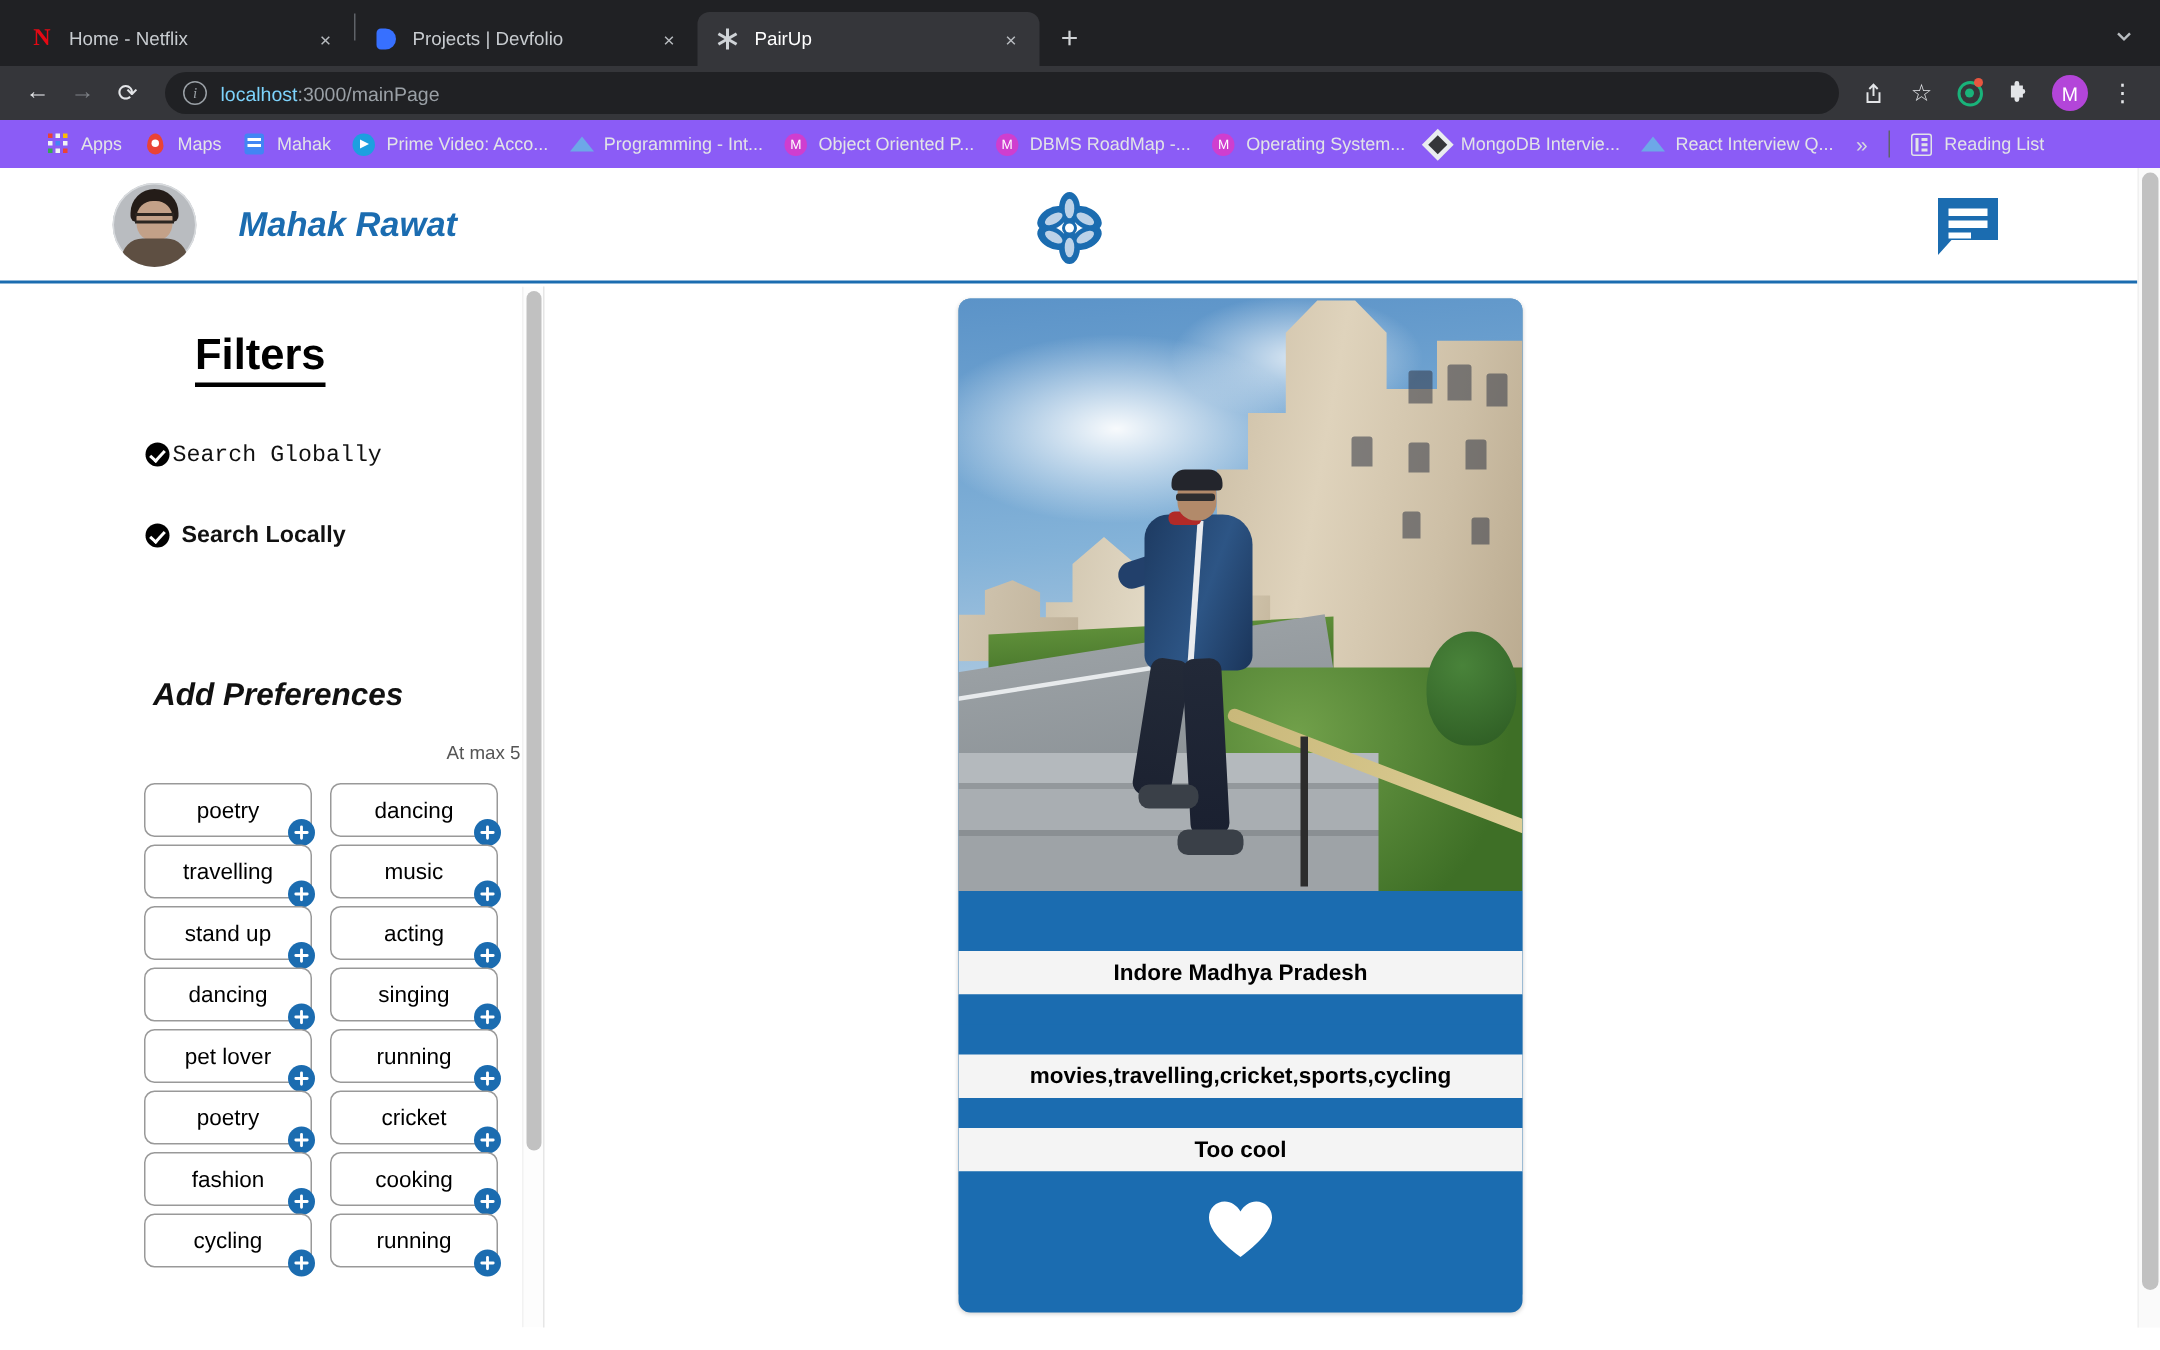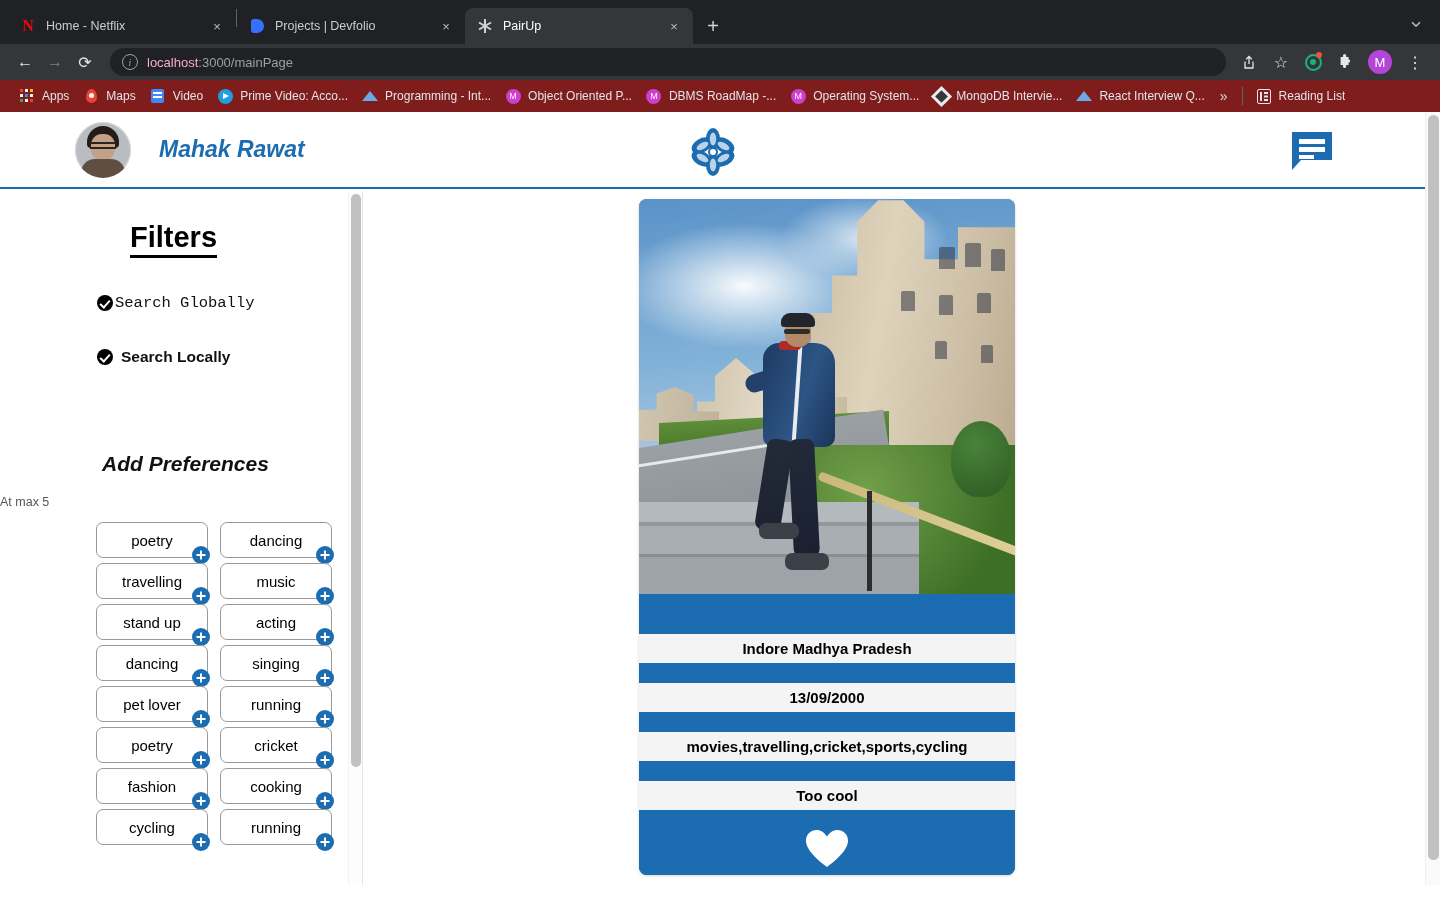--- a/index.html
+++ b/index.html
@@ -75,21 +75,21 @@
     flex: 1 1 auto; height: 28px; background: #202124; border-radius: 14px;
     margin: 0 8px 0 10px; display: flex; align-items: center; padding: 0 12px;
     color: #f1f3f4; font-size: 13px; min-width: 0;
   }
   .omnibox .info-icon {
     width: 16px; height: 16px; border: 1.4px solid #9aa0a6; border-radius: 50%;
     display: flex; align-items: center; justify-content: center;
     font-size: 10px; color: #9aa0a6; margin-right: 9px; flex: 0 0 16px;
     font-family: "Liberation Serif", serif; font-style: italic;
   }
-  .omnibox .url-host { color: #f9a8d4; }
+  .omnibox .url-host { color: #7dd3fc; }
   .omnibox .url-path { color: #9aa0a6; }
   .tb-right { display: flex; align-items: center; gap: 2px; }
   .avatar-chip {
     width: 24px; height: 24px; border-radius: 50%; background: #b345d9;
     color: #fff; font-size: 13px; display: flex; align-items: center;
     justify-content: center; margin: 0 6px;
   }
   .ext-ring {
     width: 17px; height: 17px; border-radius: 50%; border: 2.5px solid #19b37a;
     position: relative;
@@ -97,22 +97,22 @@
   .ext-ring::after {
     content: ''; position: absolute; left: 3.5px; top: 3.5px; width: 6px; height: 6px;
     border-radius: 50%; background: #19b37a;
   }
   .ext-ring::before {
     content: ''; position: absolute; right: -2px; top: -4px; width: 6px; height: 6px;
     border-radius: 50%; background: #e8563f;
   }
 
   .bookmarks {
-    height: 32px; background: #7f1d1d; display: flex; align-items: center;
-    padding: 0 12px; color: #e2e4e7; font-size: 12px; position: relative;
+    height: 32px; background: #8b5cf6; display: flex; align-items: center;
+    padding: 0 24px; color: #e2e4e7; font-size: 12px; position: relative;
   }
   .bm {
     display: flex; align-items: center; height: 24px; padding: 0 7px;
     border-radius: 4px; white-space: nowrap; flex: 0 0 auto;
   }
   .bm .bi { width: 16px; height: 16px; margin-right: 7px; flex: 0 0 16px;
             display: flex; align-items: center; justify-content: center; }
   .bm-label { overflow: hidden; text-overflow: ellipsis; max-width: 126px; }
   .apps-grid {
     width: 14px; height: 14px; display: grid; grid-template-columns: repeat(3, 3px);
@@ -230,21 +230,21 @@
   .chk::after {
     content: ''; position: absolute; left: 4.5px; top: 3px; width: 4px; height: 8px;
     border: solid #fff; border-width: 0 2px 2px 0; transform: rotate(42deg);
   }
   .filter-row.global .chk-label { margin-left: 2px; }
   .filter-row.local  .chk-label { margin-left: 8px; font-weight: bold; }
 
   .addpref-title {
     margin: 86px 0 0 102px; font-size: 21px; font-weight: bold; font-style: italic; color: #111;
   }
-  .atmax { margin: 19px 0 0 0; width: 347px; text-align: left; font-size: 12.5px; color: #555; }
+  .atmax { margin: 19px 0 0 0; width: 347px; text-align: right; font-size: 12.5px; color: #555; }
 
   .chips {
     margin: 13px 0 0 96px; width: 236px; display: flex; flex-wrap: wrap;
     column-gap: 12px; row-gap: 5px;
   }
   .chip {
     position: relative; width: 112px; height: 36px; border: 1px solid #999;
     border-radius: 7px; background: #fff; display: flex; align-items: center;
     justify-content: center; font-size: 15px; color: #000;
   }
@@ -467,21 +467,21 @@
       <span class="bi">
           <span class="pin-maps"></span>
         </span>
       <span class="bm-label">Maps</span>
     </div>
 
     <div class="bm">
       <span class="bi">
           <span class="ico-news"></span>
         </span>
-      <span class="bm-label">Video</span>
+      <span class="bm-label">Mahak</span>
     </div>
 
     <div class="bm">
       <span class="bi">
           <span class="ico-prime"></span>
         </span>
       <span class="bm-label">Prime Video: Acco...</span>
     </div>
 
     <div class="bm">
@@ -776,21 +776,20 @@
               <span class="pp-legR"></span>
               <span class="pp-shoeL"></span>
               <span class="pp-shoeR"></span>
             </span>
           </div>
 
           <div class="card-gap"></div>
           <div class="card-gap"></div>
           <div class="card-row">Indore Madhya Pradesh</div>
           <div class="card-gap"></div>
-          <div class="card-row">13/09/2000</div>
           <div class="card-gap"></div>
           <div class="card-row">movies,travelling,cricket,sports,cycling</div>
           <div class="card-gap"></div>
           <div class="card-row">Too cool</div>
 
           <div class="card-like">
             <span>
               <svg class="heart" viewBox="0 0 44 40">
                 <path d="M22 38 C6 26 1 18 1 11.5 C1 5.5 5.8 1 11.5 1 C15.8 1 19.6 3.6 22 7.6 C24.4 3.6 28.2 1 32.5 1 C38.2 1 43 5.5 43 11.5 C43 18 38 26 22 38 Z" fill="#ffffff"></path>
               </svg>

